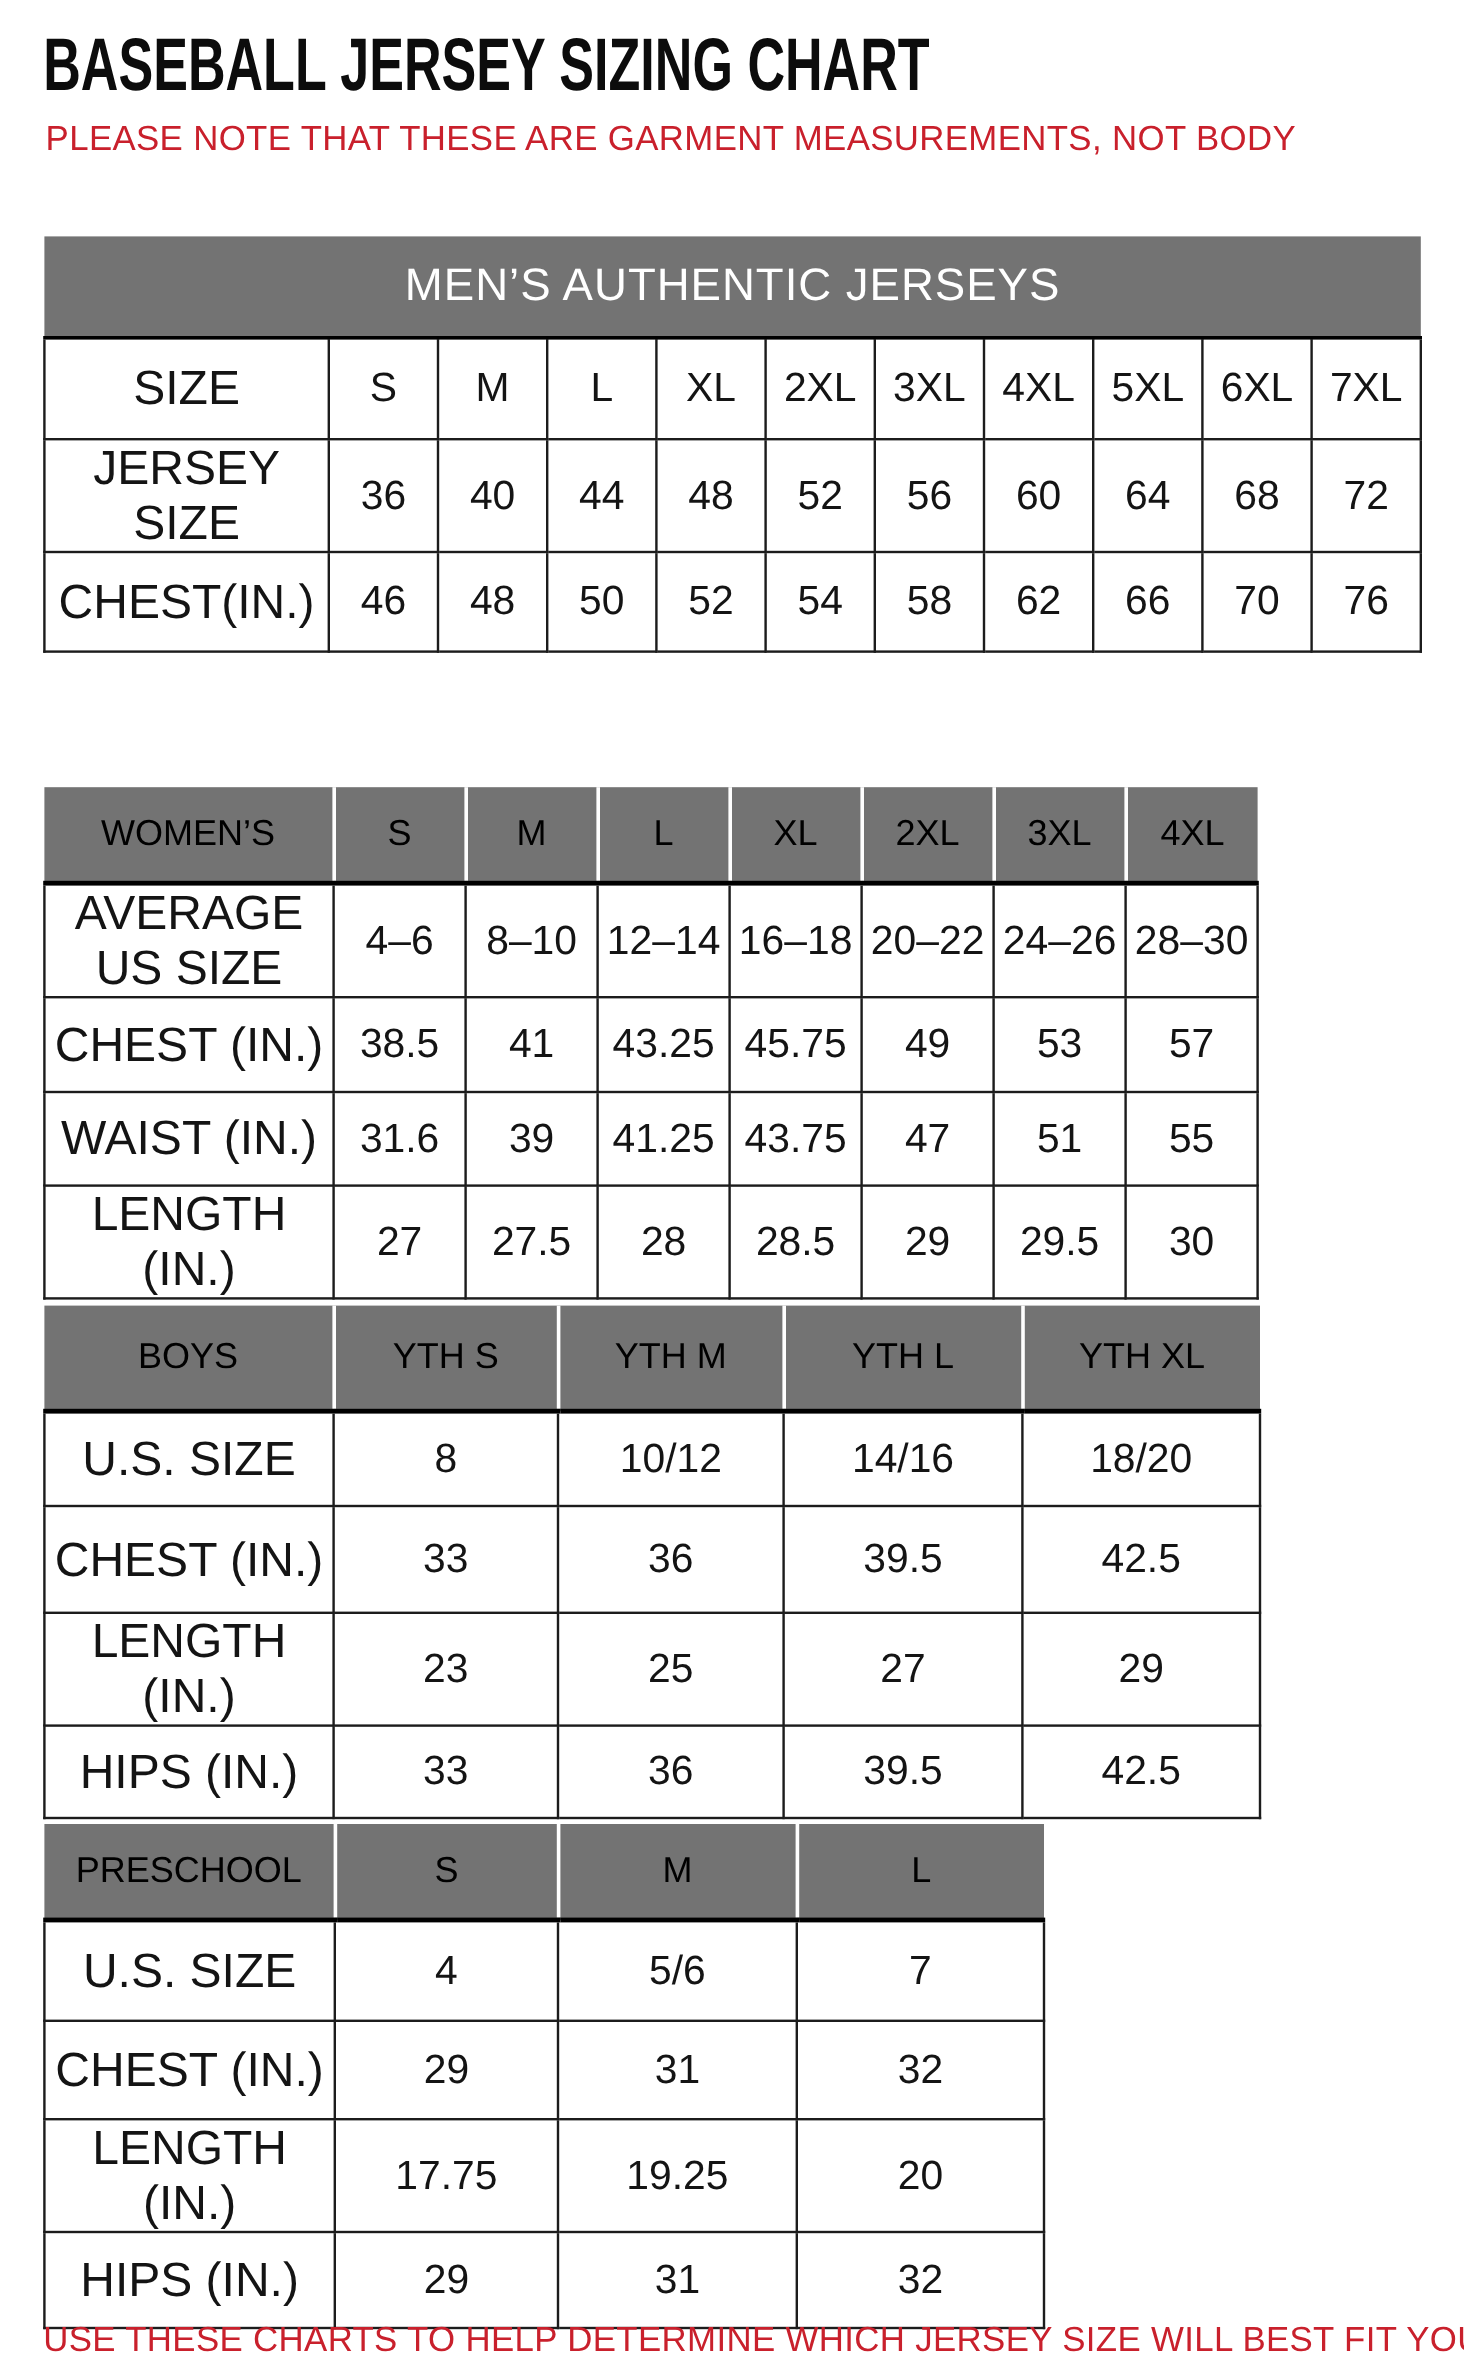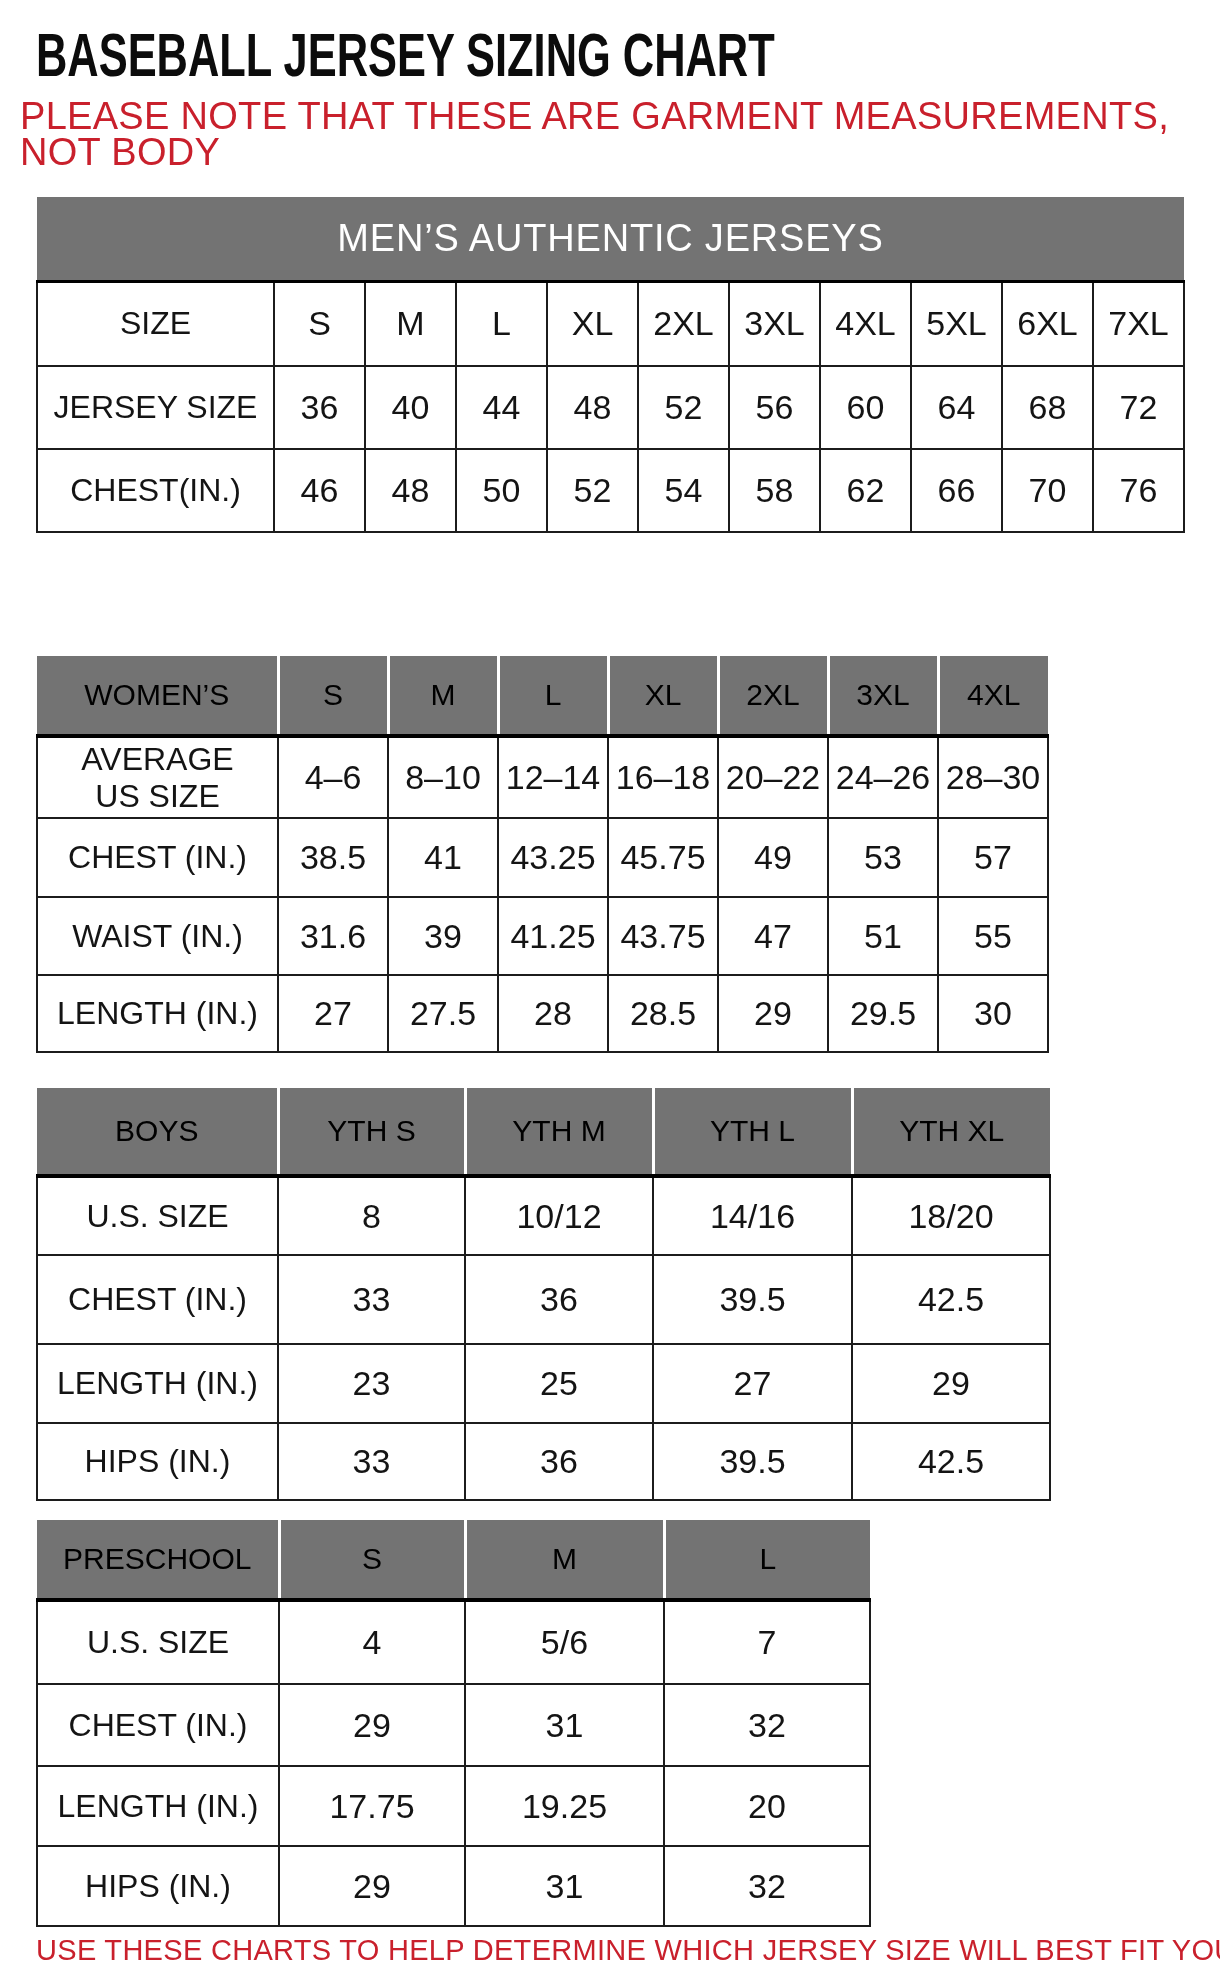--- a/index.html
+++ b/index.html
@@ -20,23 +20,23 @@
     font-weight: bold;
     color: #0c0c0c;
     white-space: nowrap;
     transform: scaleX(0.70);
     transform-origin: 0 50%;
     letter-spacing: 0px;
     line-height: 1;
   }
   .red-note {
     position: absolute;
-    left: 20px;
+    left: 38px;
     top: 98px;
-    font-size: 38px;
+    font-size: 29px;
     line-height: 36px;
     color: #C9202C;
     letter-spacing: 0.3px;
   }
   .footer-note {
     position: absolute;
     left: 36px;
     top: 1933px;
     font-size: 29px;
     line-height: 34px;
@@ -52,21 +52,21 @@
   }
   td {
     border: 2px solid #1c1c1c;
     text-align: center;
     vertical-align: middle;
     font-size: 34px;
     padding: 0;
     color: #141414;
   }
   td.lbl {
-    font-size: 32px;
+    font-size: 40px;
     line-height: 1.15;
     white-space: pre-line;
   }
   tr.banner td {
     background: #737373;
     color: #ffffff;
     font-size: 38px;
     letter-spacing: 0.8px;
     border: none;
     border-bottom: 3px solid #000000;

